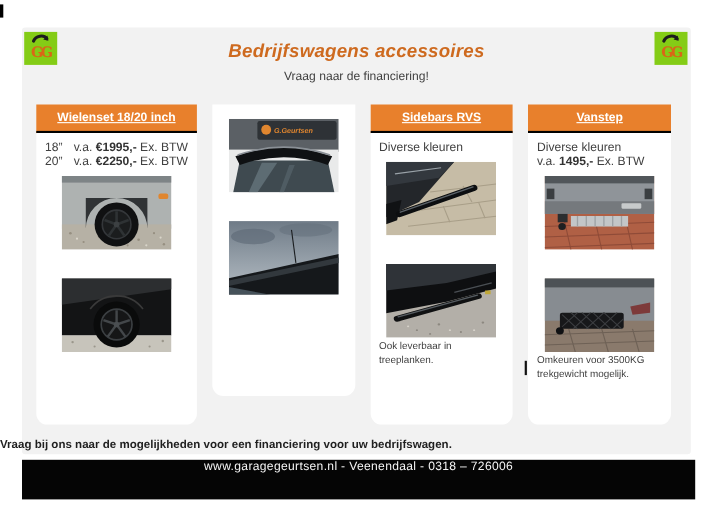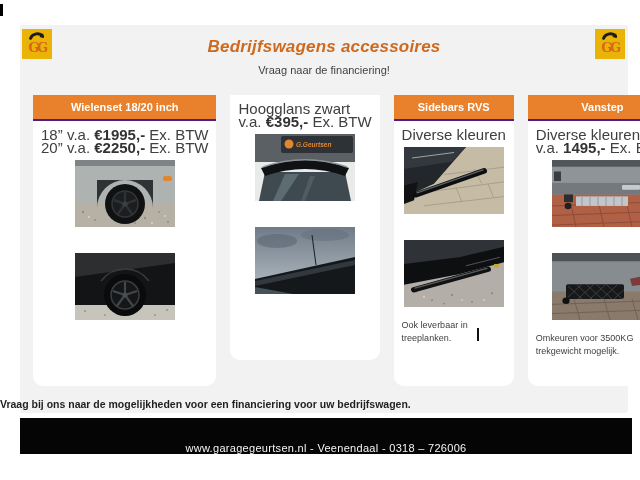--- a/index.html
+++ b/index.html
@@ -3,46 +3,46 @@
 <meta charset="utf-8">
 <style>
   html,body{margin:0;padding:0;}
   body{
     width:640px;height:480px;position:relative;overflow:hidden;
     background:#ffffff;font-family:"Liberation Sans",sans-serif;
     -webkit-font-smoothing:antialiased;
   }
   .corner-mark{position:absolute;left:0;top:4px;width:3px;height:12px;background:#000;}
   .panel{position:absolute;left:20px;top:25px;width:608px;height:388px;background:#F2F2F2;border-radius:3px;}
-  .logo{position:absolute;top:4px;width:30px;height:30px;background:#eab308;display:flex;align-items:center;justify-content:center;}
+  .logo{position:absolute;top:4px;width:30px;height:30px;background:#84cc16;display:flex;justify-content:center;}
   .logo.left{left:2px;}
   .logo.right{right:3px;}
   .title{position:absolute;left:0;right:0;top:12px;text-align:center;
     font-size:17px;font-weight:bold;color:#CE6A1F;letter-spacing:.2px;font-style:italic;}
   .subtitle{position:absolute;left:0;right:0;top:39px;text-align:center;font-size:11px;color:#3F3F3F;}
   .columns{position:absolute;left:13px;top:70px;width:577px;height:291px;
     display:grid;grid-template-columns:repeat(4,1fr);column-gap:14px;}
   .column{display:flex;flex-direction:column;}
-  .col-header{height:24px;background:#E8802C;border-bottom:2px solid #4c1d95;
+  .col-header{height:24px;background:#E8802C;border-bottom:2px solid #000000;
     color:#fff;font-weight:bold;font-size:11px;text-align:center;line-height:24px;
-    white-space:nowrap;overflow:hidden;}
+    white-space:nowrap;overflow:hidden;text-decoration:underline;}
   .card-body{background:#ffffff;border-radius:0 0 10px 10px;height:265px;
     padding:7px 8px 0 8px;box-sizing:border-box;}
-  .price-lines{font-size:15px;color:#404040;line-height:13px;white-space:nowrap;}
+  .price-lines{font-size:11px;color:#404040;line-height:13px;white-space:nowrap;}
   .price-row .sz{display:inline-block;width:26px;}
   .price-row b{font-weight:bold;color:#333;}
   .photo{width:100px;height:67px;margin:6px auto 0 auto;overflow:hidden;}
   .photo.second{margin-top:26px;}
   .photo svg{display:block;width:100%;height:100%;}
-  .col-note{font-size:9px;color:#3F3F3F;line-height:13px;margin-top:12px;}
+  .col-note{font-size:9px;color:#3F3F3F;line-height:13px;margin-top:1px;}
   .cursor-artifact{position:absolute;left:477px;top:328px;width:2px;height:13px;background:#111;}
   .fin-note{position:absolute;left:0;right:10px;top:398px;text-align:left;
     font-size:10.5px;font-weight:bold;color:#1F1F1F;}
   .footer-bar{position:absolute;left:20px;top:418px;width:612px;height:36px;background:#050505;
-    color:#F5F5F5;display:flex;align-items:flex-end;justify-content:center;
+    color:#F5F5F5;display:flex;align-items:flex-start;justify-content:center;
     font-size:11px;letter-spacing:.3px;}
 </style>
 </head>
 <body>
 
 <div class="corner-mark"></div>
 
 <div class="panel">
 
   <div class="logo left">
@@ -129,24 +129,20 @@
             </g>
             <circle cx="50" cy="42" r="2.6" fill="#4A4E51"></circle>
             <path d="M26 28 A30 30 0 0 1 74 28" stroke="#3A3A3A" stroke-width="1.5" fill="none"></path>
           </svg>
         </div>
       </div>
     </div>
 
     <div class="column">
       <div class="card-body">
-        <div class="price-lines">
-          <div class="price-row"><span>Hoogglans zwart</span></div>
-          <div class="price-row"><span>v.a.</span> <b>€395,-</b> <span>Ex. BTW</span></div>
-        </div>
         <div class="photo">
           <svg viewBox="0 0 100 67" preserveAspectRatio="none">
             <rect width="100" height="30" fill="#5B6065"></rect>
             <rect x="26" y="2" width="72" height="17" rx="2" fill="#2E3236"></rect>
             <circle cx="34" cy="10" r="4.5" fill="#E0862F"></circle>
             <text x="41" y="12.5" font-family="Liberation Sans, sans-serif" font-size="6.5" font-weight="bold" font-style="italic" fill="#E0862F">G.Geurtsen</text>
             <rect y="28" width="100" height="39" fill="#E9EAEA"></rect>
             <polygon points="10,38 90,38 96,67 4,67" fill="#3F4A50"></polygon>
             <polygon points="30,40 44,40 26,67 18,67" fill="#6B7A82" opacity="0.7"></polygon>
             <polygon points="55,42 60,42 50,67 46,67" fill="#5A6970" opacity="0.6"></polygon>

